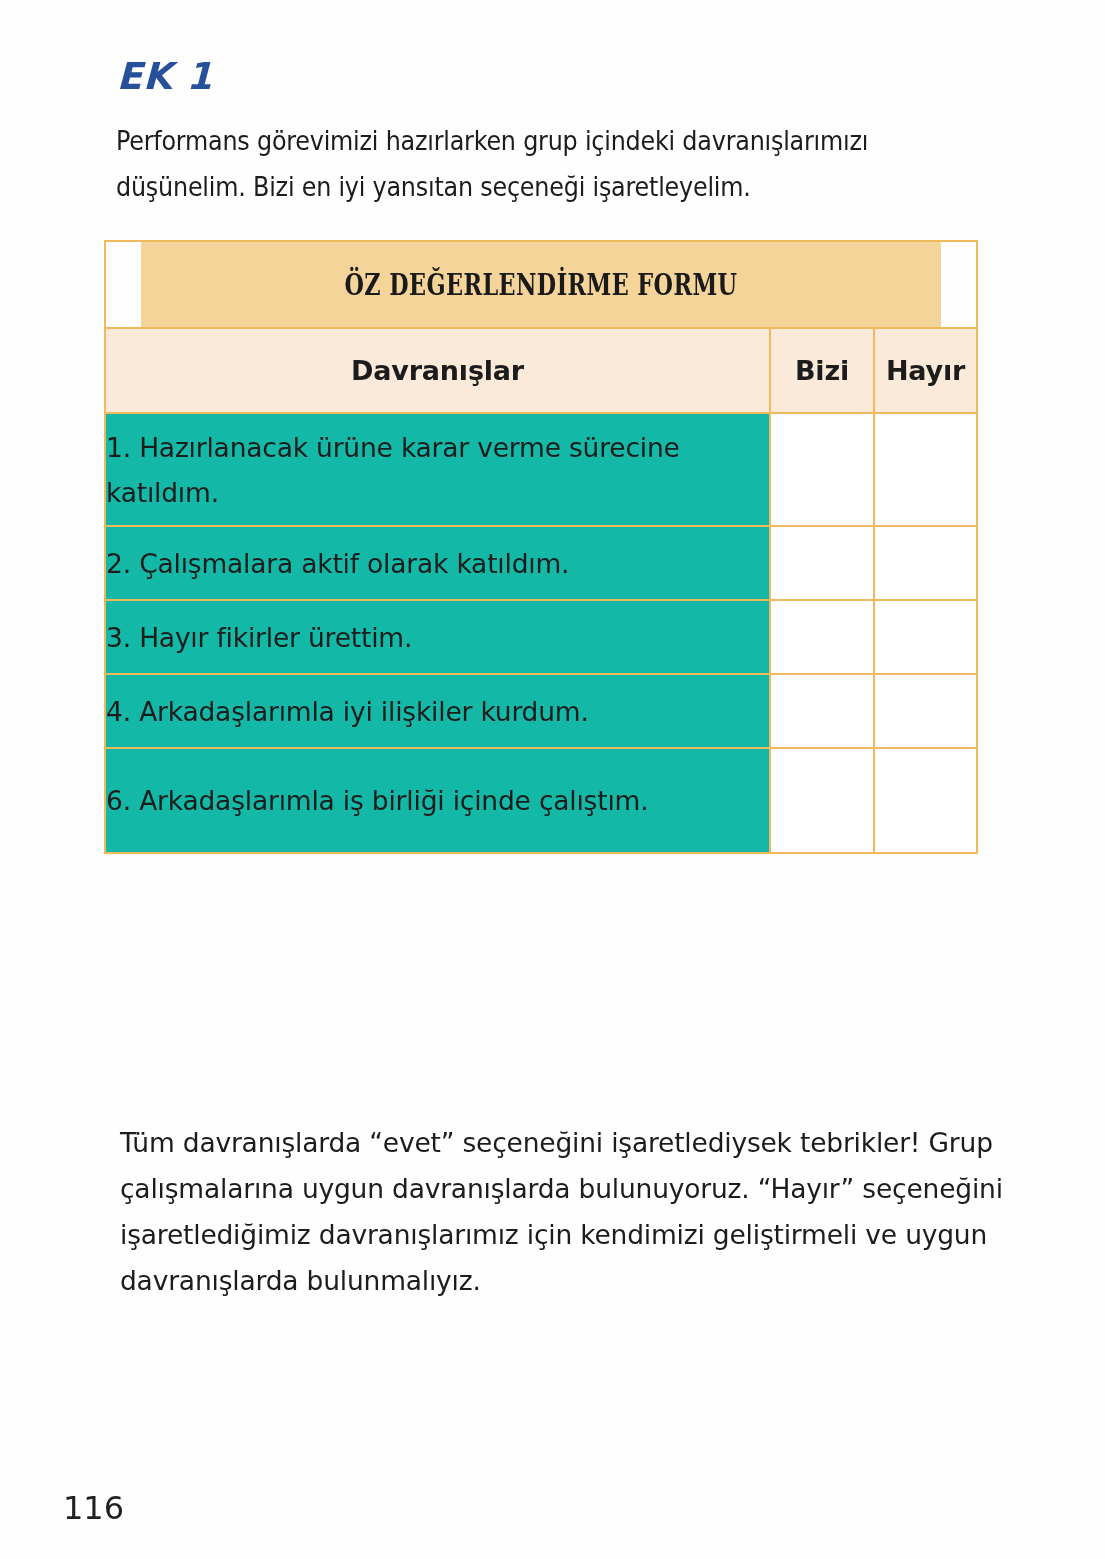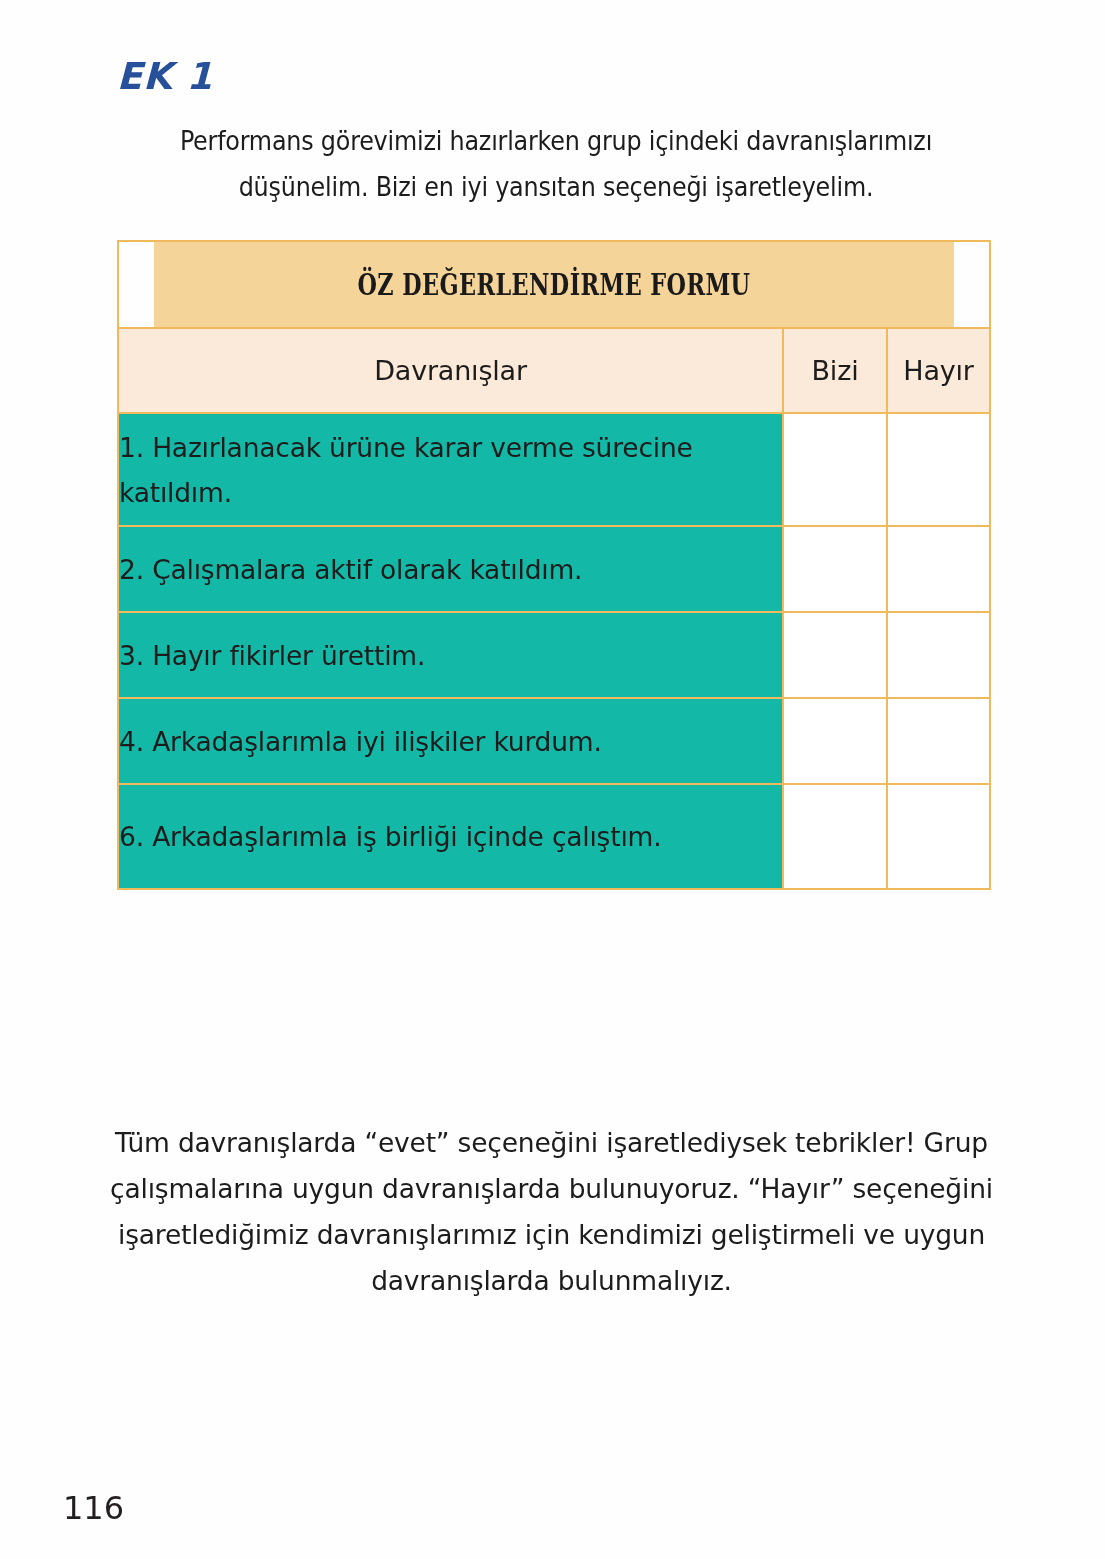--- a/index.html
+++ b/index.html
@@ -41,27 +41,26 @@
     position: absolute;
     left: 116px;
     top: 118px;
     width: 880px;
     font-family: "DejaVu Sans", "Liberation Sans", sans-serif;
     font-size: 26.5px;
     line-height: 46px;
     color: #1c1c1c;
     letter-spacing: -0.2px;
     font-stretch: condensed;
-    text-align: center;
   }
 
   
   .form-table {
     position: absolute;
-    left: 117px;
+    left: 104px;
     top: 240px;
     width: 872px;
     border-collapse: collapse;
     table-layout: fixed;
   }
   .form-table td, .form-table th {
     border: 2px solid #f0b95b;
     padding: 0;
     vertical-align: middle;
   }
@@ -80,21 +79,21 @@
   }
   .title-cell-wrap {
     display: block;
     transform: scaleX(0.9);
   }
 
   .sub-head {
     background: #fbeada;
     height: 83px;
     font-family: "DejaVu Sans", "Liberation Sans", sans-serif;
-    font-weight: normal;
+    font-weight: bold;
     font-size: 27px;
     color: #1c1c1c;
     letter-spacing: -0.2px;
   }
 
   .col-behaviour { width: 665px; }
   .col-yes       { width: 104px; }
   .col-no        { width: 103px; }
 
   .item-cell {
@@ -105,35 +104,34 @@
     color: #1c1c1c;
     letter-spacing: -0.2px;
     padding: 0 14px 0 18px;
   }
   .item-cell .num {
     display: inline-block;
   }
   .mark-cell { background: #ffffff; }
 
   .row-tall  { height: 113px; }
-  .row-short { height: 86px; }
+  .row-short { height: 74px; }
   .row-mid   { height: 105px; }
 
   
   .closing {
     position: absolute;
-    left: 109px;
+    left: 120px;
     top: 1120px;
     width: 885px;
     font-family: "DejaVu Sans", "Liberation Sans", sans-serif;
     font-size: 26.5px;
     line-height: 46px;
     color: #1c1c1c;
     letter-spacing: -0.2px;
-    text-align: center;
   }
 
   
   .page-number {
     position: absolute;
     left: 63px;
     top: 1489px;
     font-family: "DejaVu Sans", "Liberation Sans", sans-serif;
     font-size: 32px;
     color: #231f20;

